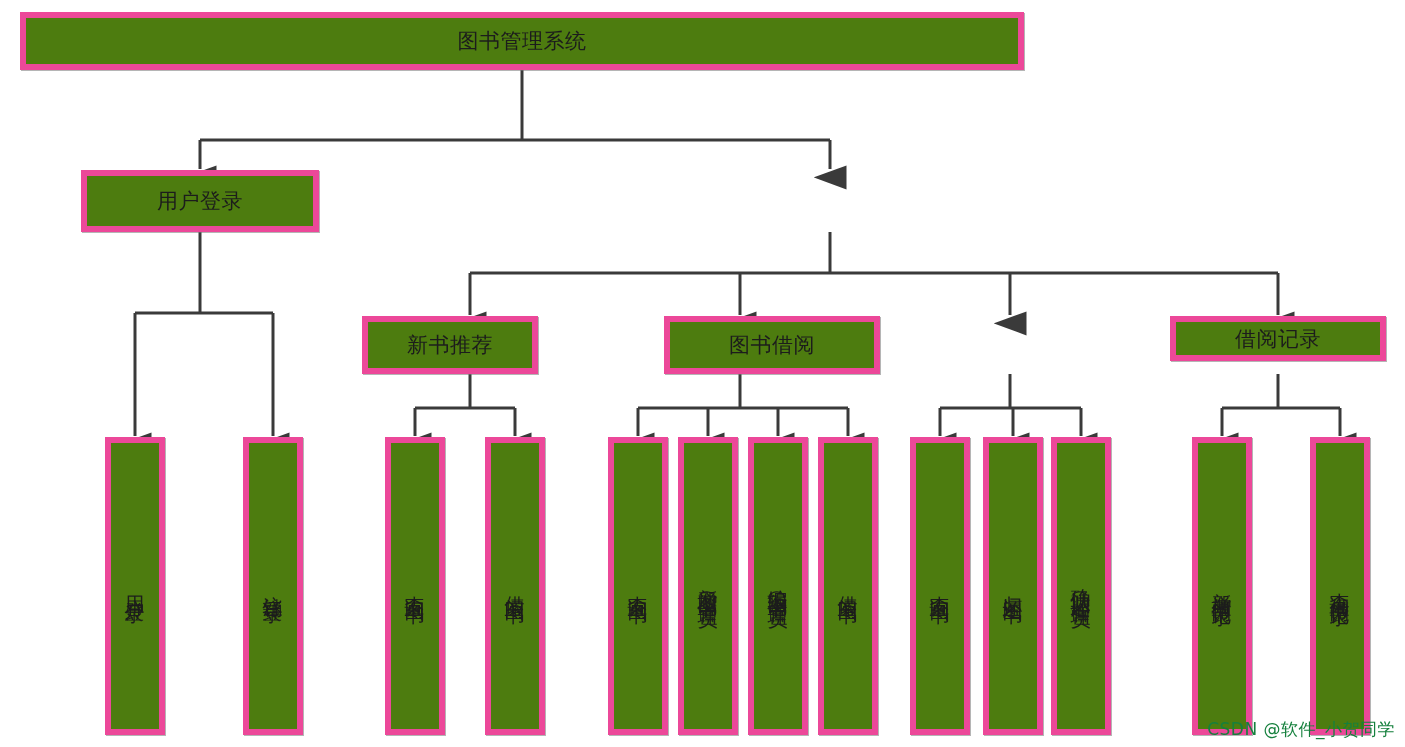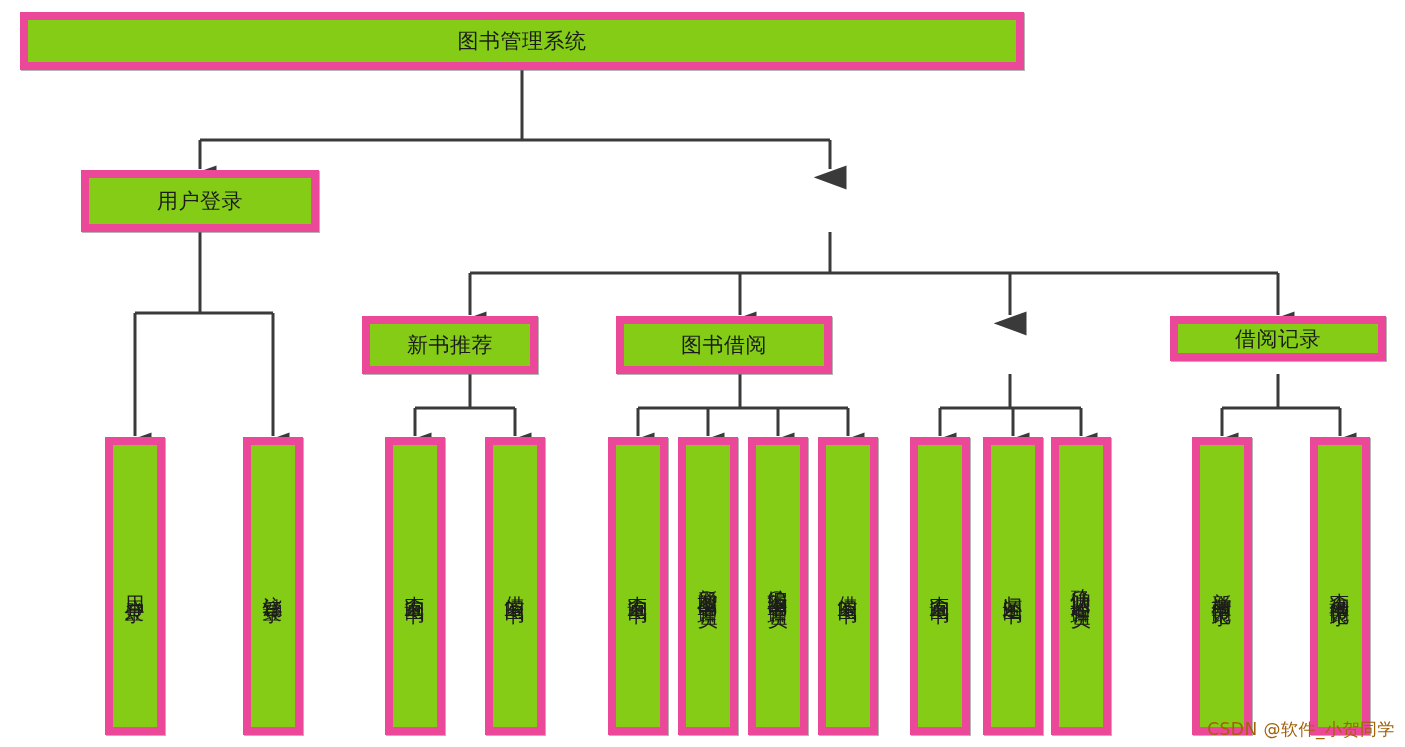--- a/index.html
+++ b/index.html
@@ -17,22 +17,22 @@
   #diagram-root {
     position: absolute;
     left: 0;
     top: 0;
     width: 1405px;
     height: 747px;
   }
   .node-box {
     position: absolute;
     box-sizing: border-box;
-    background: #84cc16;
-    border: 8px solid #ec4899;
+    background: #4d7c0f;
+    border: 6px solid #ec4899;
     box-shadow: 1px 1px 0 0 rgba(120,120,120,0.55);
     text-decoration: underline;
   }
   .node-label-h {
     position: absolute;
     left: 0; right: 0; top: 0; bottom: 0;
     display: flex;
     align-items: center;
     justify-content: center;
     font-size: 21px;
@@ -60,21 +60,21 @@
     top: 0;
     width: 1405px;
     height: 747px;
     pointer-events: none;
   }
   #watermark {
     position: absolute;
     right: 10px;
     bottom: 6px;
     font-size: 17px;
-    color: #a16207;
+    color: #15803d;
     white-space: nowrap;
     letter-spacing: 0.5px;
   }
 </style>
 </head>
 <body>
 
 <div id="diagram-root">
 
   <svg id="connectors" viewBox="0 0 1405 747" width="1405" height="747" xmlns="http://www.w3.org/2000/svg">
@@ -124,21 +124,21 @@
     <span class="node-label-h">图书管理系统</span>
   </div>
 
   <div class="node-box" style="left: 81px; top: 170px; width: 238px; height: 62px;">
     <span class="node-label-h">用户登录</span>
   </div>
 
   <div class="node-box" style="left: 362px; top: 316px; width: 176px; height: 58px;">
     <span class="node-label-h">新书推荐</span>
   </div>
-  <div class="node-box" style="left: 616px; top: 316px; width: 216px; height: 58px;">
+  <div class="node-box" style="left: 664px; top: 316px; width: 216px; height: 58px;">
     <span class="node-label-h">图书借阅</span>
   </div>
   <div class="node-box" style="left: 1170px; top: 316px; width: 216px; height: 45px;">
     <span class="node-label-h">借阅记录</span>
   </div>
 
   <div class="node-box" style="left: 105px; top: 437px; width: 60px; height: 298px;">
     <span class="node-label-v">用户登录</span>
   </div>
   <div class="node-box" style="left: 243px; top: 437px; width: 60px; height: 298px;">

